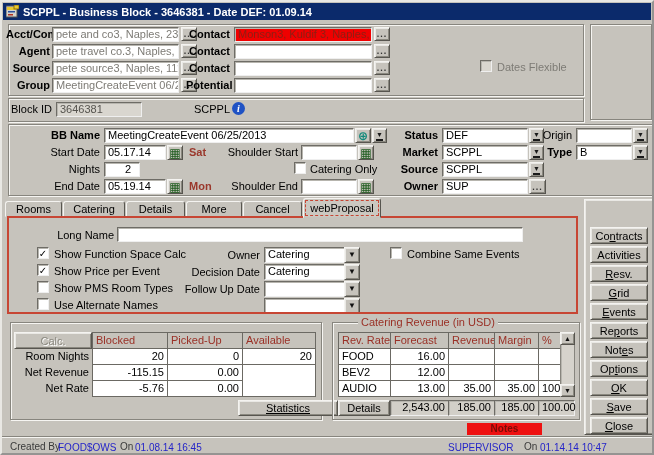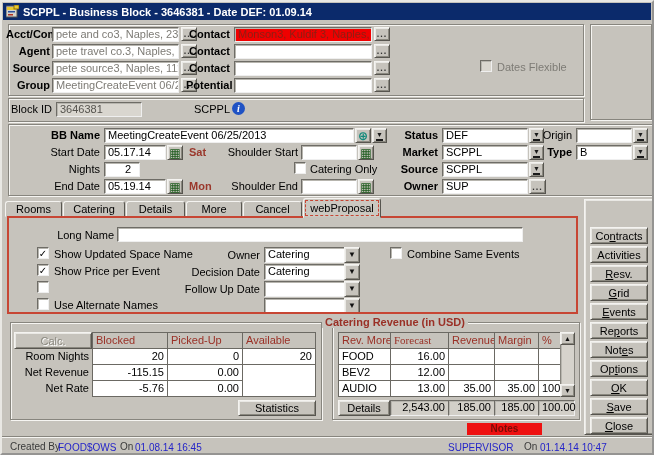--- a/index.html
+++ b/index.html
@@ -213,30 +213,31 @@
   <div class="abs tab active" style="left:301px;width:78px;">webProposal</div>
 
   <div class="abs redbox" style="left:5px;top:214px;width:571px;height:98px;"></div>
 
   <span class="abs lbl r" style="left:30px;top:227px;width:82px;">Long Name</span>
   <div class="abs field" style="left:115px;top:225px;width:406px;"></div>
 
   <span class="abs cb" style="left:35px;top:245px;" data-checked="true">
       <span class="check">✓</span>
     </span>
-  <span class="abs lbl" style="left:52px;top:246px;">Show Updated Space Name</span>
+  <span class="abs lbl" style="left:52px;top:246px;">Show Function Space Calc</span>
 
   <span class="abs cb" style="left:35px;top:262px;" data-checked="true">
       <span class="check">✓</span>
     </span>
   <span class="abs lbl" style="left:52px;top:263px;">Show Price per Event</span>
 
   <span class="abs cb" style="left:35px;top:279px;" data-checked="false">
       <span class="check">✓</span>
     </span>
+  <span class="abs lbl" style="left:52px;top:280px;">Show PMS Room Types</span>
 
   <span class="abs cb" style="left:35px;top:296px;" data-checked="false">
       <span class="check">✓</span>
     </span>
   <span class="abs lbl" style="left:52px;top:297px;">Use Alternate Names</span>
 
   <span class="abs lbl r" style="left:118px;top:247px;width:140px;">Owner</span>
   <div class="abs field" style="left:262px;top:245px;width:81px;height:16px;">Catering</div>
   <button class="abs btn3d" style="left:342px;top:245px;width:16px;height:16px;">
       <span class="comboglyph">▼</span>
@@ -279,27 +280,27 @@
 
   <span class="abs rowlbl" style="left:8px;top:364px;width:79px;">Net Revenue</span>
   <div class="abs dcell num" style="left:90px;top:362px;width:76px;">-115.15</div>
   <div class="abs dcell num" style="left:165px;top:362px;width:76px;">0.00</div>
   <div class="abs dcell" style="left:240px;top:362px;width:74px;height:33px;"></div>
 
   <span class="abs rowlbl" style="left:8px;top:380px;width:79px;">Net Rate</span>
   <div class="abs dcell num" style="left:90px;top:378px;width:76px;">-5.76</div>
   <div class="abs dcell num" style="left:165px;top:378px;width:76px;">0.00</div>
 
-  <button class="abs btn3d" style="left:236px;top:398px;width:78px;height:16px;">Statistics</button>
+  <button class="abs btn3d" style="left:236px;top:398px;width:100px;height:16px;text-decoration:underline;">Statistics</button>
 
   <div class="abs etched" style="left:330px;top:320px;width:248px;height:98px;"></div>
-  <span class="abs grouptitle" style="left:320px;top:314px;font-weight:bold;">Catering Revenue (in  USD)</span>
-
-  <div class="abs hcell" style="left:336px;top:330px;width:53px;">Rev. More</div>
-  <div class="abs hcell" style="left:388px;top:330px;width:59px;font-family:Liberation Serif, serif;">Forecast</div>
+  <span class="abs grouptitle" style="left:356px;top:314px;">Catering Revenue (in  USD)</span>
+
+  <div class="abs hcell" style="left:336px;top:330px;width:53px;">Rev. Rate</div>
+  <div class="abs hcell" style="left:388px;top:330px;width:59px;">Forecast</div>
   <div class="abs hcell" style="left:446px;top:330px;width:47px;">Revenue</div>
   <div class="abs hcell" style="left:492px;top:330px;width:45px;">Margin</div>
   <div class="abs hcell" style="left:536px;top:330px;width:23px;">%</div>
 
   <div class="abs dcell" style="left:336px;top:346px;width:53px;">FOOD</div>
   <div class="abs dcell num" style="left:388px;top:346px;width:59px;">16.00</div>
   <div class="abs dcell num" style="left:446px;top:346px;width:47px;"></div>
   <div class="abs dcell num" style="left:492px;top:346px;width:45px;"></div>
   <div class="abs dcell num" style="left:536px;top:346px;width:23px;"></div>
 

